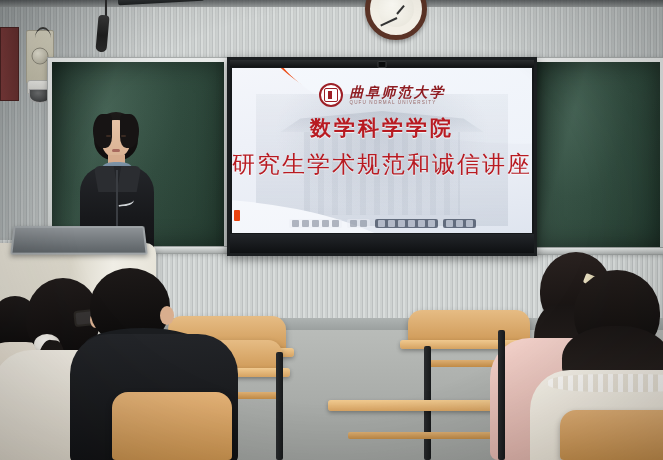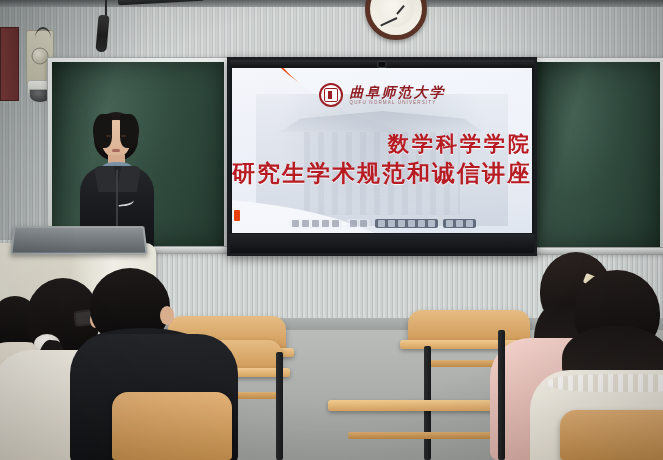--- a/index.html
+++ b/index.html
@@ -248,32 +248,33 @@
     font-style:italic;
     white-space:nowrap;
   }
   .uni-en{
     font-size:4.6px;color:#9a6b6b;letter-spacing:1.1px;
     margin-top:2px;white-space:nowrap;
     font-family:"Liberation Sans",sans-serif;
   }
 
   .slide-titles{
-    position:absolute;left:0;right:0;top:62px;z-index:5;
-    text-align:right;
+    position:absolute;left:0;right:0;top:46px;z-index:5;
+    text-align:center;
   }
   .title-line1{
     font-size:21px;color:#b81b22;letter-spacing:3px;
     font-family:"DejaVu Sans",sans-serif;font-weight:700;
     text-shadow:0 1px 1px rgba(255,255,255,.8);
     white-space:nowrap;
   }
   .title-line2{
     font-size:23px;color:#b81b22;letter-spacing:2px;
-    font-family:"DejaVu Sans",sans-serif;font-weight:700;
+    margin-top:7px;
+    font-family:"DejaVu Sans",sans-serif;font-weight:400;
     text-shadow:0 1px 1px rgba(255,255,255,.8);
     white-space:nowrap;
   }
 
   
   .slide-toolbar{
     position:absolute;left:0;right:0;bottom:4px;height:11px;
     display:flex;align-items:center;justify-content:center;gap:5px;
     z-index:8;
   }

